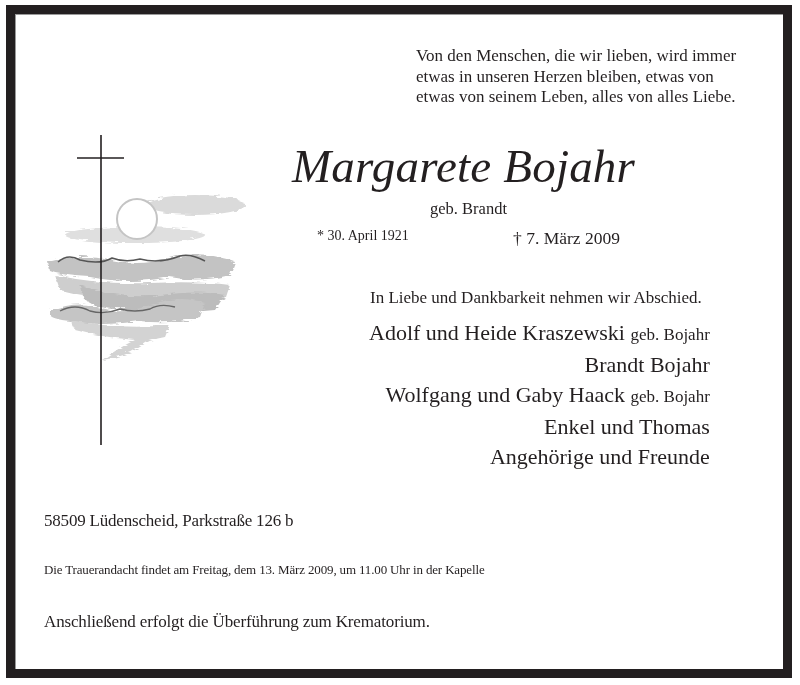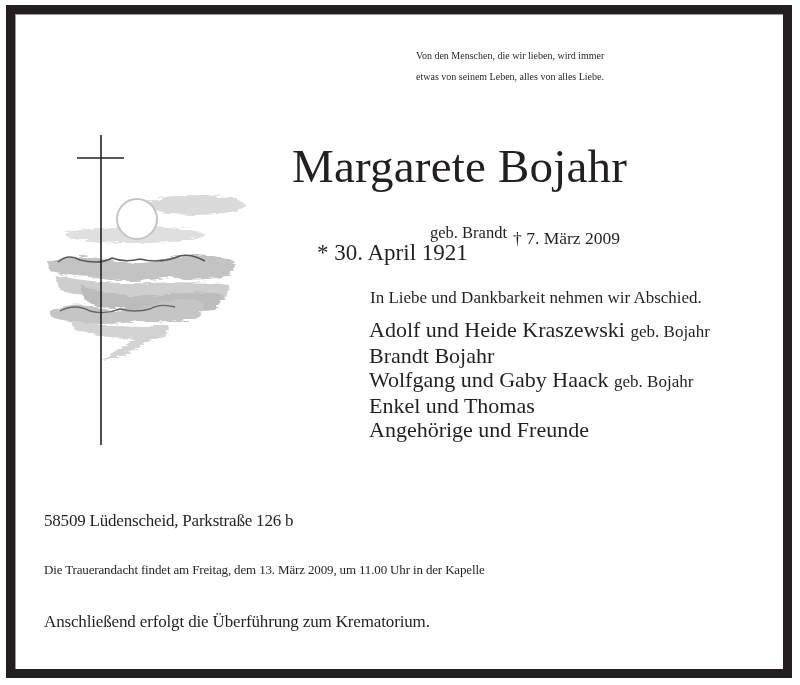--- a/index.html
+++ b/index.html
@@ -1,40 +1,41 @@
 <!DOCTYPE html>
 <html><head>
 <meta charset="utf-8">
 <style>
   html, body { margin:0; padding:0; background:#ffffff; }
   body { width:800px; height:685px; position:relative; overflow:hidden;
          font-family:"Liberation Serif", "DejaVu Serif", serif; color:#231f20; }
   .frame { position:absolute; left:6px; top:5px; width:768px; height:655px;
            border:9px solid #231f20; background:#fff; box-shadow: inset 1px 1px 0 #9a9a9a; }
   .abs { position:absolute; white-space:nowrap; }
-  .verse { left:416px; top:46px; font-size:10px; line-height:20.5px; }
-  .name { left:292px; top:139px; font-size:47px; line-height:54px; letter-spacing:0.2px; }
-  .maiden { left:430px; top:199px; font-size:16.5px;margin-top:24px; }
-  .born { left:317px; top:240px; font-size:23px;text-align:right; }
+  .verse { left:416px; top:46px; font-size:17px; line-height:20.5px; }
+  .name { left:292px; top:139px; font-size:47px; line-height:54px; letter-spacing:0.2px;font-style:italic; }
+  .maiden { left:430px; top:199px; font-size:16.5px; }
+  .born { left:317px; top:228px; font-size:14px;text-align:right; }
   .died { left:513px; top:228px; font-size:17.5px; }
   .farewell { left:370px; top:288px; font-size:17px; }
-  .mourners { left:369px; top:318px; font-size:22px; line-height:24px; }
+  .mourners { left:369px; top:318px; font-size:22px; line-height:30px;text-align:right; }
   .mourners .small { font-size:17px; }
   .address { left:44px; top:511px; font-size:17px; letter-spacing:-0.2px; }
   .service { left:44px; top:559px; font-size:13px; line-height:22px; letter-spacing:-0.15px; }
   .transfer { left:44px; top:612px; font-size:17px; letter-spacing:-0.15px; }
   .art { position:absolute; left:40px; top:125px; width:210px; height:320px; }
 </style>
 </head>
 <body>
 
 <div class="frame"></div>
 
 <div class="abs verse">
   <div>Von den Menschen, die wir lieben, wird immer</div>
+  <div>etwas in unseren Herzen bleiben, etwas von</div>
   <div>etwas von seinem Leben, alles von alles Liebe.</div>
 </div>
 
 <svg class="art" viewBox="0 0 210 320">
   <defs>
     <filter id="rough" x="-10%" y="-10%" width="120%" height="120%">
       <feTurbulence type="fractalNoise" baseFrequency="0.08 0.5" numOctaves="2" seed="3"></feTurbulence>
       <feDisplacementMap in="SourceGraphic" scale="6"></feDisplacementMap>
     </filter>
   </defs>

